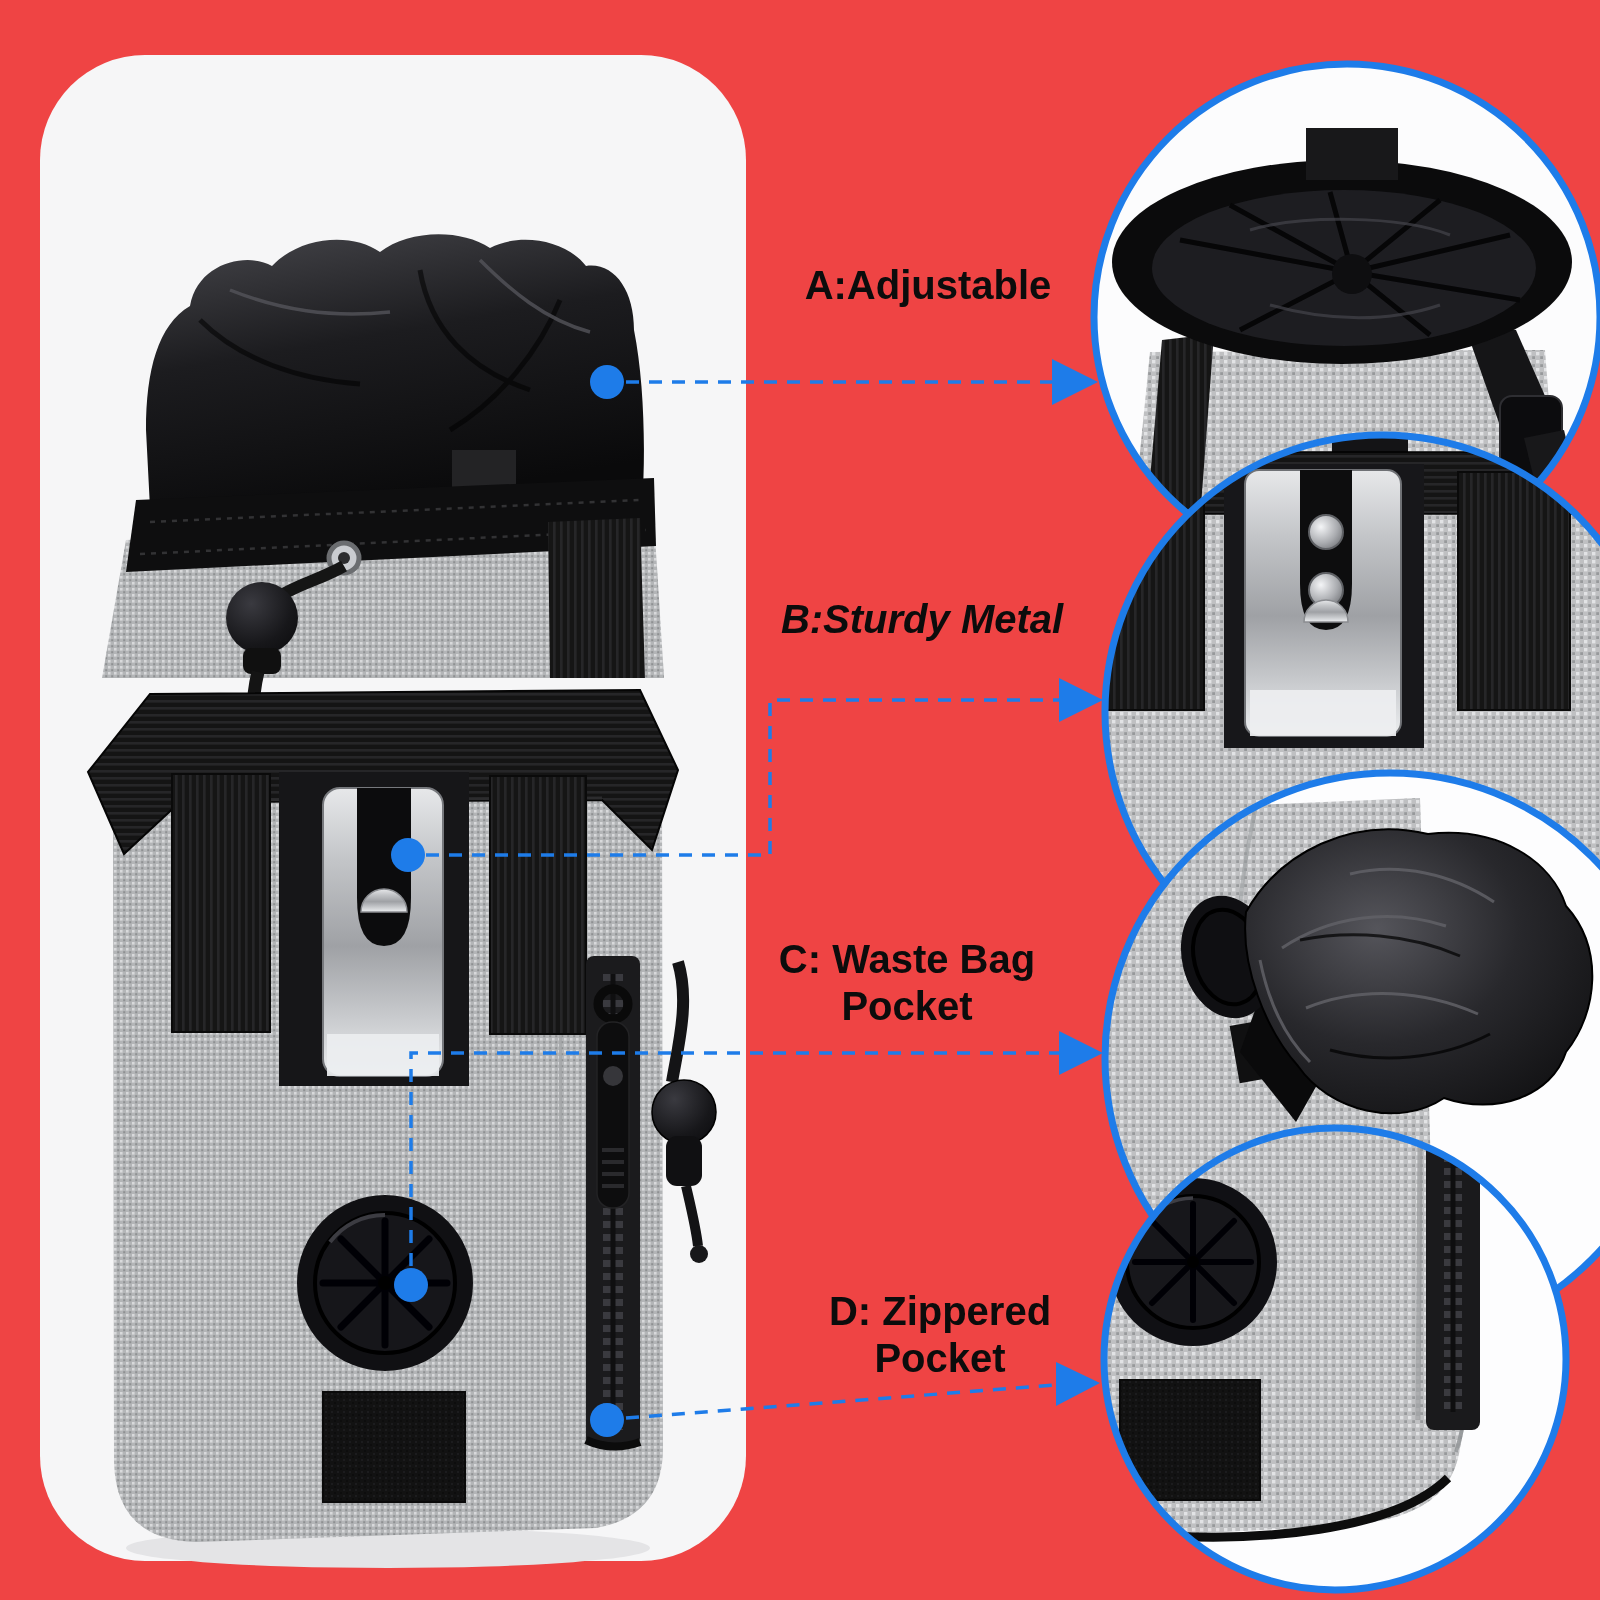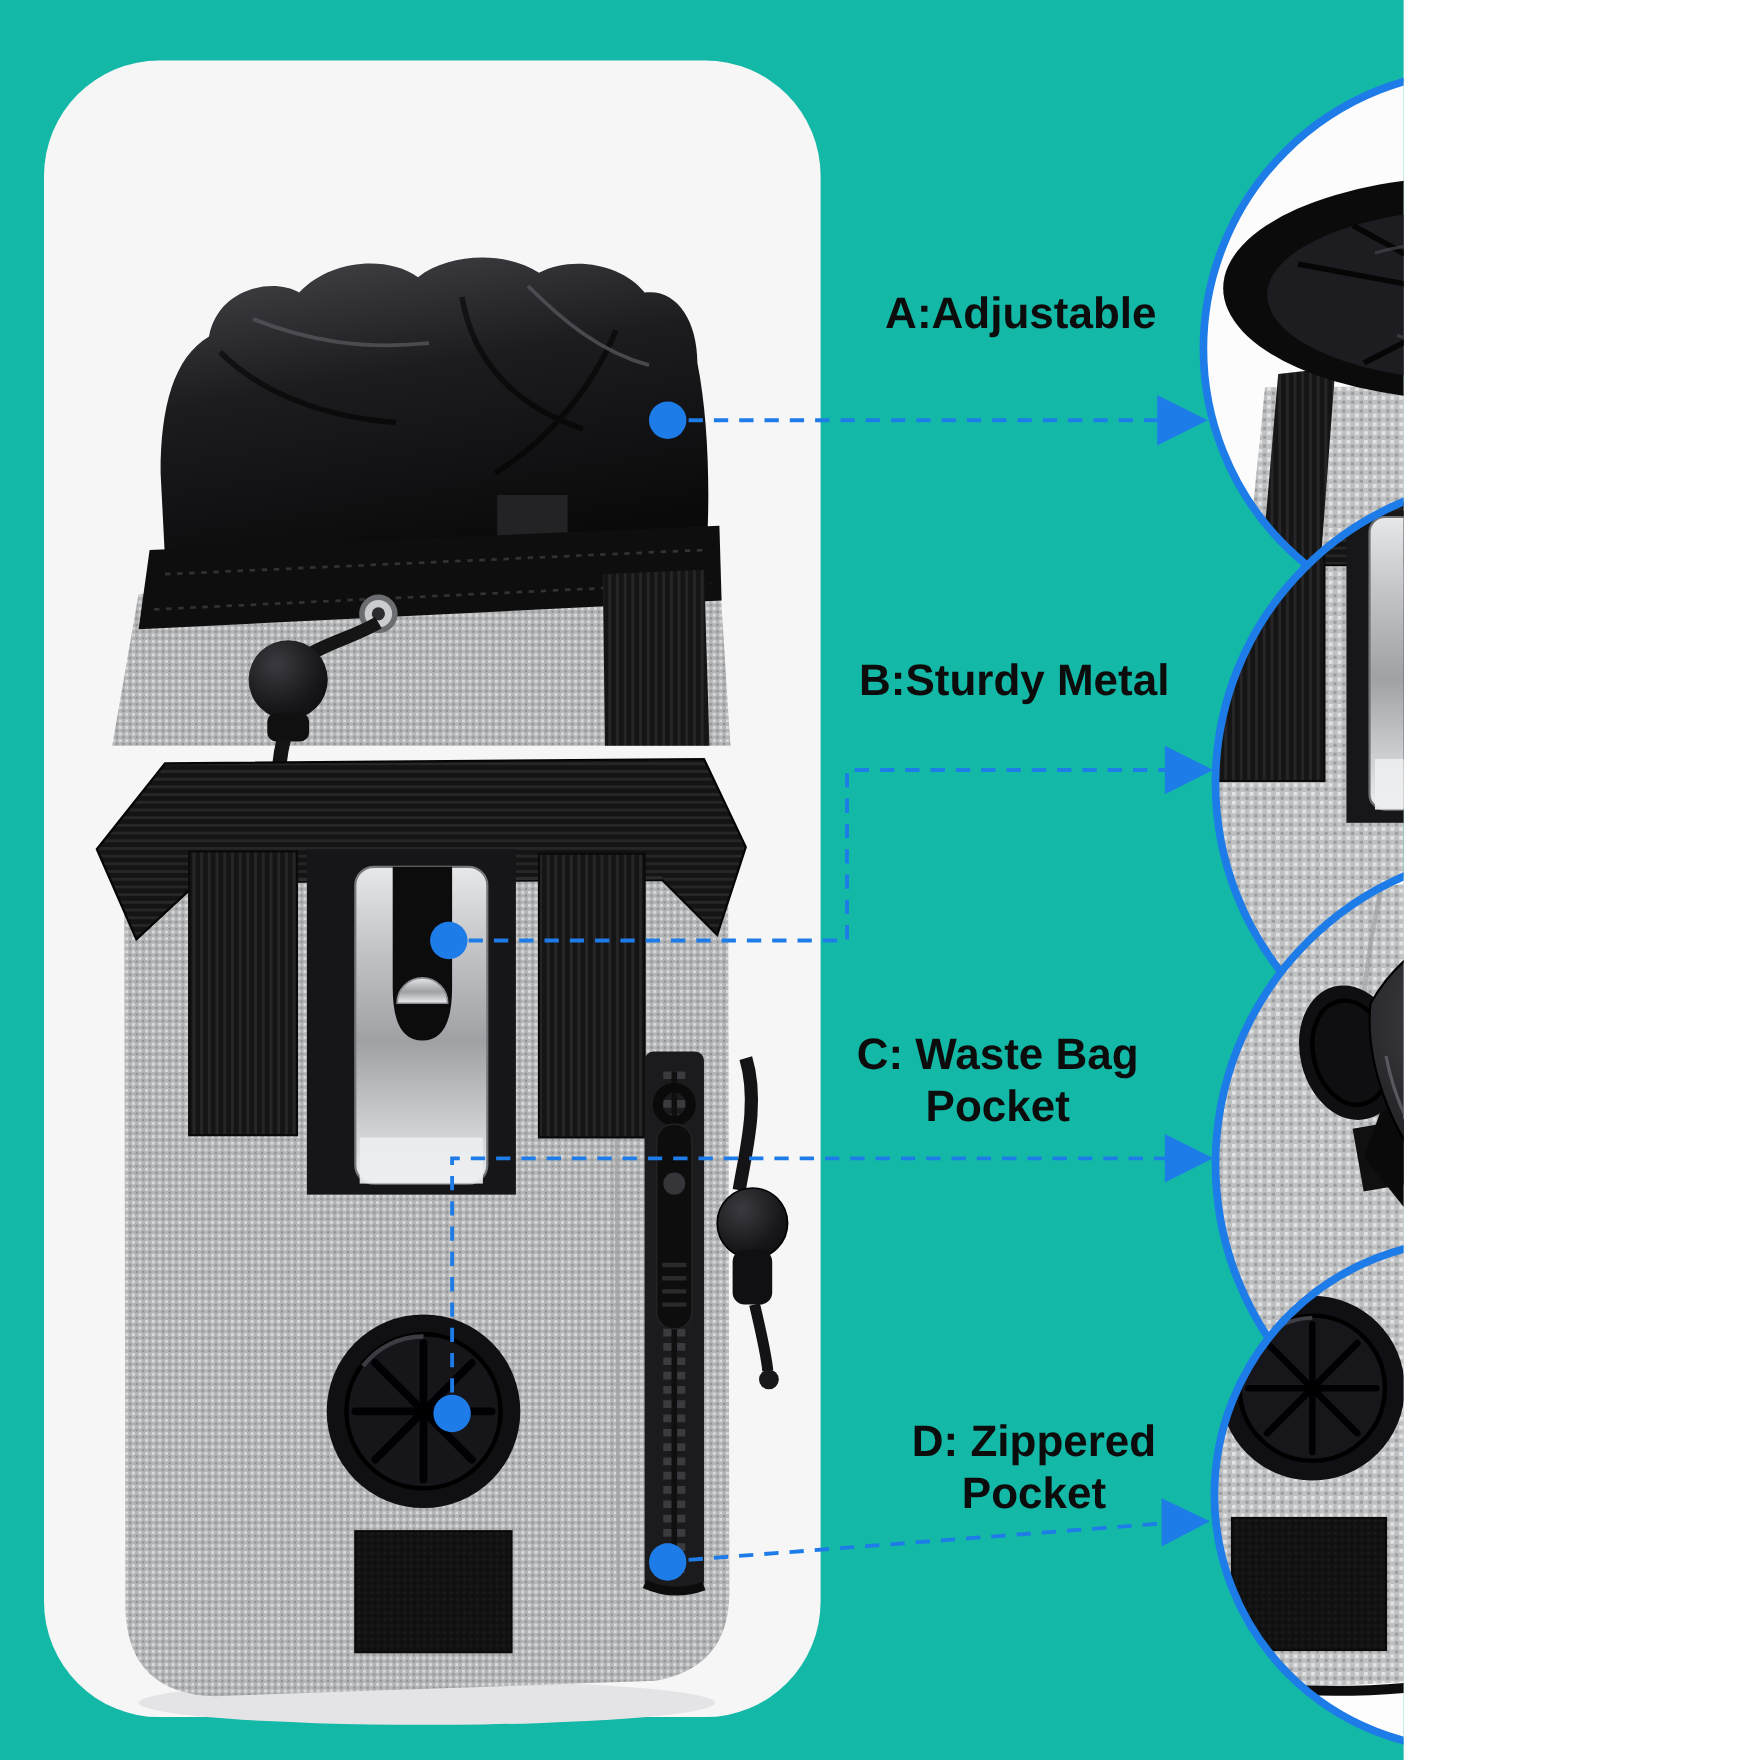--- a/index.html
+++ b/index.html
@@ -1,35 +1,35 @@
 <!DOCTYPE html>
 <html><head>
 <meta charset="utf-8">
 <style>
   html,body{margin:0;padding:0;background:#ffffff;}
   .stage{
     position:relative;
-    width:1276px;height:1600px;
-    background:#14b8a6;
+    width:1600px;height:1600px;
+    background:#ef4444;
     overflow:hidden;
     font-family:"Liberation Sans", sans-serif;
   }
   .stage svg{position:absolute;left:0;top:0;}
   .callout-label{
     position:absolute;
     width:460px;
     text-align:center;
     font-weight:700;
     font-size:40px;
     line-height:47px;
     color:#0c0c0c;
   }
   .callout-label span{display:block;}
   .lbl-a{left:698px;top:262px;}
-  .lbl-b{left:692px;top:596px;}
+  .lbl-b{left:692px;top:596px;font-style:italic;}
   .lbl-c{left:677px;top:936px;}
   .lbl-d{left:710px;top:1288px;}
 </style>
 </head>
 <body>
 
 <div class="stage">
 
 <svg width="1600" height="1600" viewBox="0 0 1600 1600">
   <defs>

